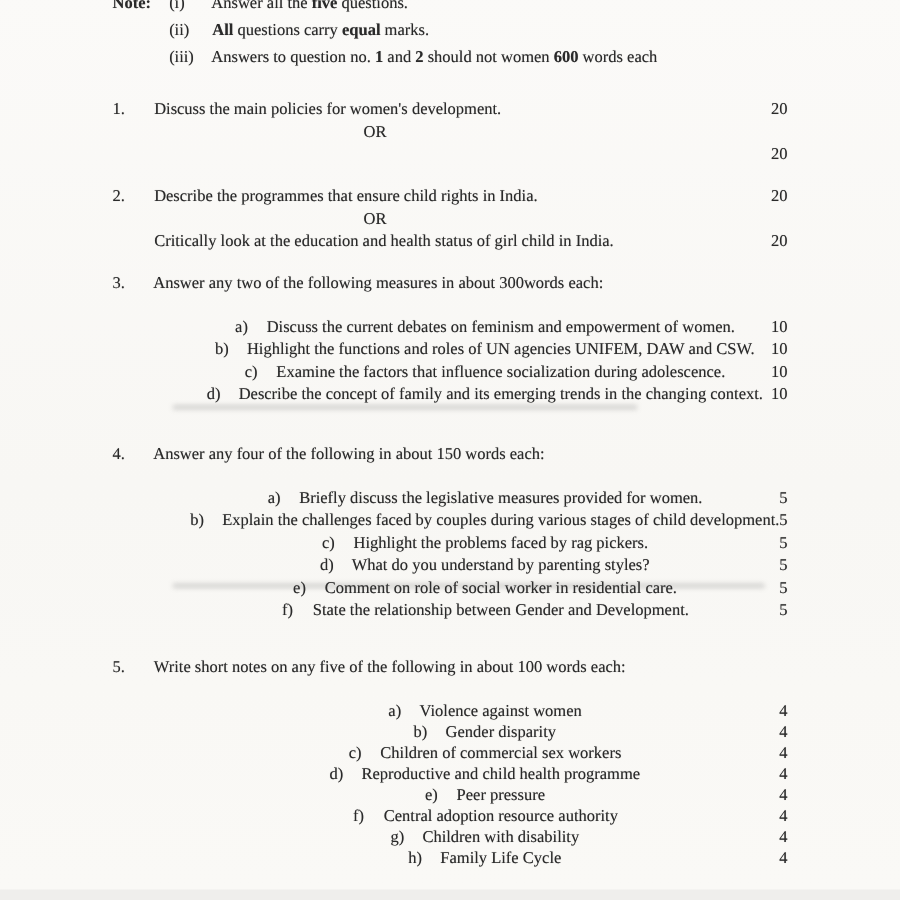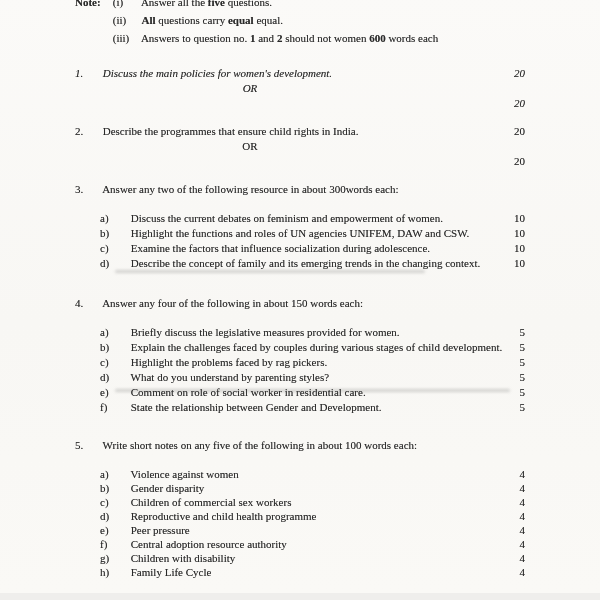--- a/index.html
+++ b/index.html
@@ -23,23 +23,23 @@
   .notes{margin-top:-7px;}
   .note-line{line-height:18px;white-space:nowrap;}
   .note-label{display:inline-block;width:35px;font-weight:bold;}
   .note-marker{display:inline-block;width:26px;}
   
   .q-row{position:relative;line-height:15px;white-space:nowrap;}
   .q-num{display:inline-block;width:25px;}
   .q-marks,.sub-marks{position:absolute;right:12px;top:0;}
   .or-row{margin-left:25px;width:300px;text-align:center;line-height:15px;}
   .subs{margin-top:14px;}
-  .sub-row{position:relative;line-height:15px;padding-left:25px;white-space:nowrap;}
+  .sub-row{position:relative;line-height:15px;padding-left:25px;white-space:nowrap;text-align:center;}
   .sub-letter{display:inline-block;width:28px;}
-  .q1{margin-top:19px;font-style:italic;}
+  .q1{margin-top:19px;}
   .q2{margin-top:13px;}
   .q3{margin-top:13px;}
   .q4{margin-top:25px;}
   .q5{margin-top:23px;}
   .q5 .sub-row{line-height:14px;}
   
   .artifact{position:absolute;background:rgba(75,75,75,.22);filter:blur(1.6px);border-radius:2px;}
   .a1{left:115px;top:277px;width:310px;height:3px;}
   .a2{left:115px;top:396px;width:395px;height:3px;}
 </style>
@@ -50,21 +50,21 @@
   <div class="notes" id="notes">
   <div class="note-line">
     <span class="note-label">Note:</span>
     <span class="note-marker">(i)</span>
     <span class="note-text"><span>Answer all the </span><span class="b">five</span><span> questions.</span></span>
   </div>
 
   <div class="note-line">
     <span class="note-label"></span>
     <span class="note-marker">(ii)</span>
-    <span class="note-text"><span class="b">All</span><span> questions carry </span><span class="b">equal</span><span> equal.</span></span>
+    <span class="note-text"><span class="b">All</span><span> questions carry </span><span class="b">equal</span><span> marks.</span></span>
   </div>
 
   <div class="note-line">
     <span class="note-label"></span>
     <span class="note-marker">(iii)</span>
     <span class="note-text"><span>Answers to question no. </span><span class="b">1</span><span> and </span><span class="b">2</span><span> should not women </span><span class="b">600</span><span> words each</span></span>
   </div>
 </div>
   <div id="questions">
   <div class="q-block q1">
@@ -90,28 +90,29 @@
       <span class="q-text">Describe the programmes that ensure child rights in India.</span>
       <span class="q-marks">20</span>
     </div>
 
   <div class="or-row">
     <span class="or-label">OR</span>
   </div>
 
   <div class="q-row alt-row">
     <span class="q-num"></span>
+    <span class="q-text">Critically look at the education and health status of girl child in India.</span>
     <span class="q-marks">20</span>
   </div>
 </div>
 
   <div class="q-block q3">
     <div class="q-row">
       <span class="q-num">3.</span>
-      <span class="q-text">Answer any two of the following resource in about 300words each:</span>
+      <span class="q-text">Answer any two of the following measures in about 300words each:</span>
       <span class="q-marks"></span>
     </div>
   <div class="subs">
   <div class="sub-row">
     <span class="sub-letter">a)</span>
     <span class="sub-text">Discuss the current debates on feminism and empowerment of women.</span>
     <span class="sub-marks">10</span>
   </div>
 
   <div class="sub-row">

